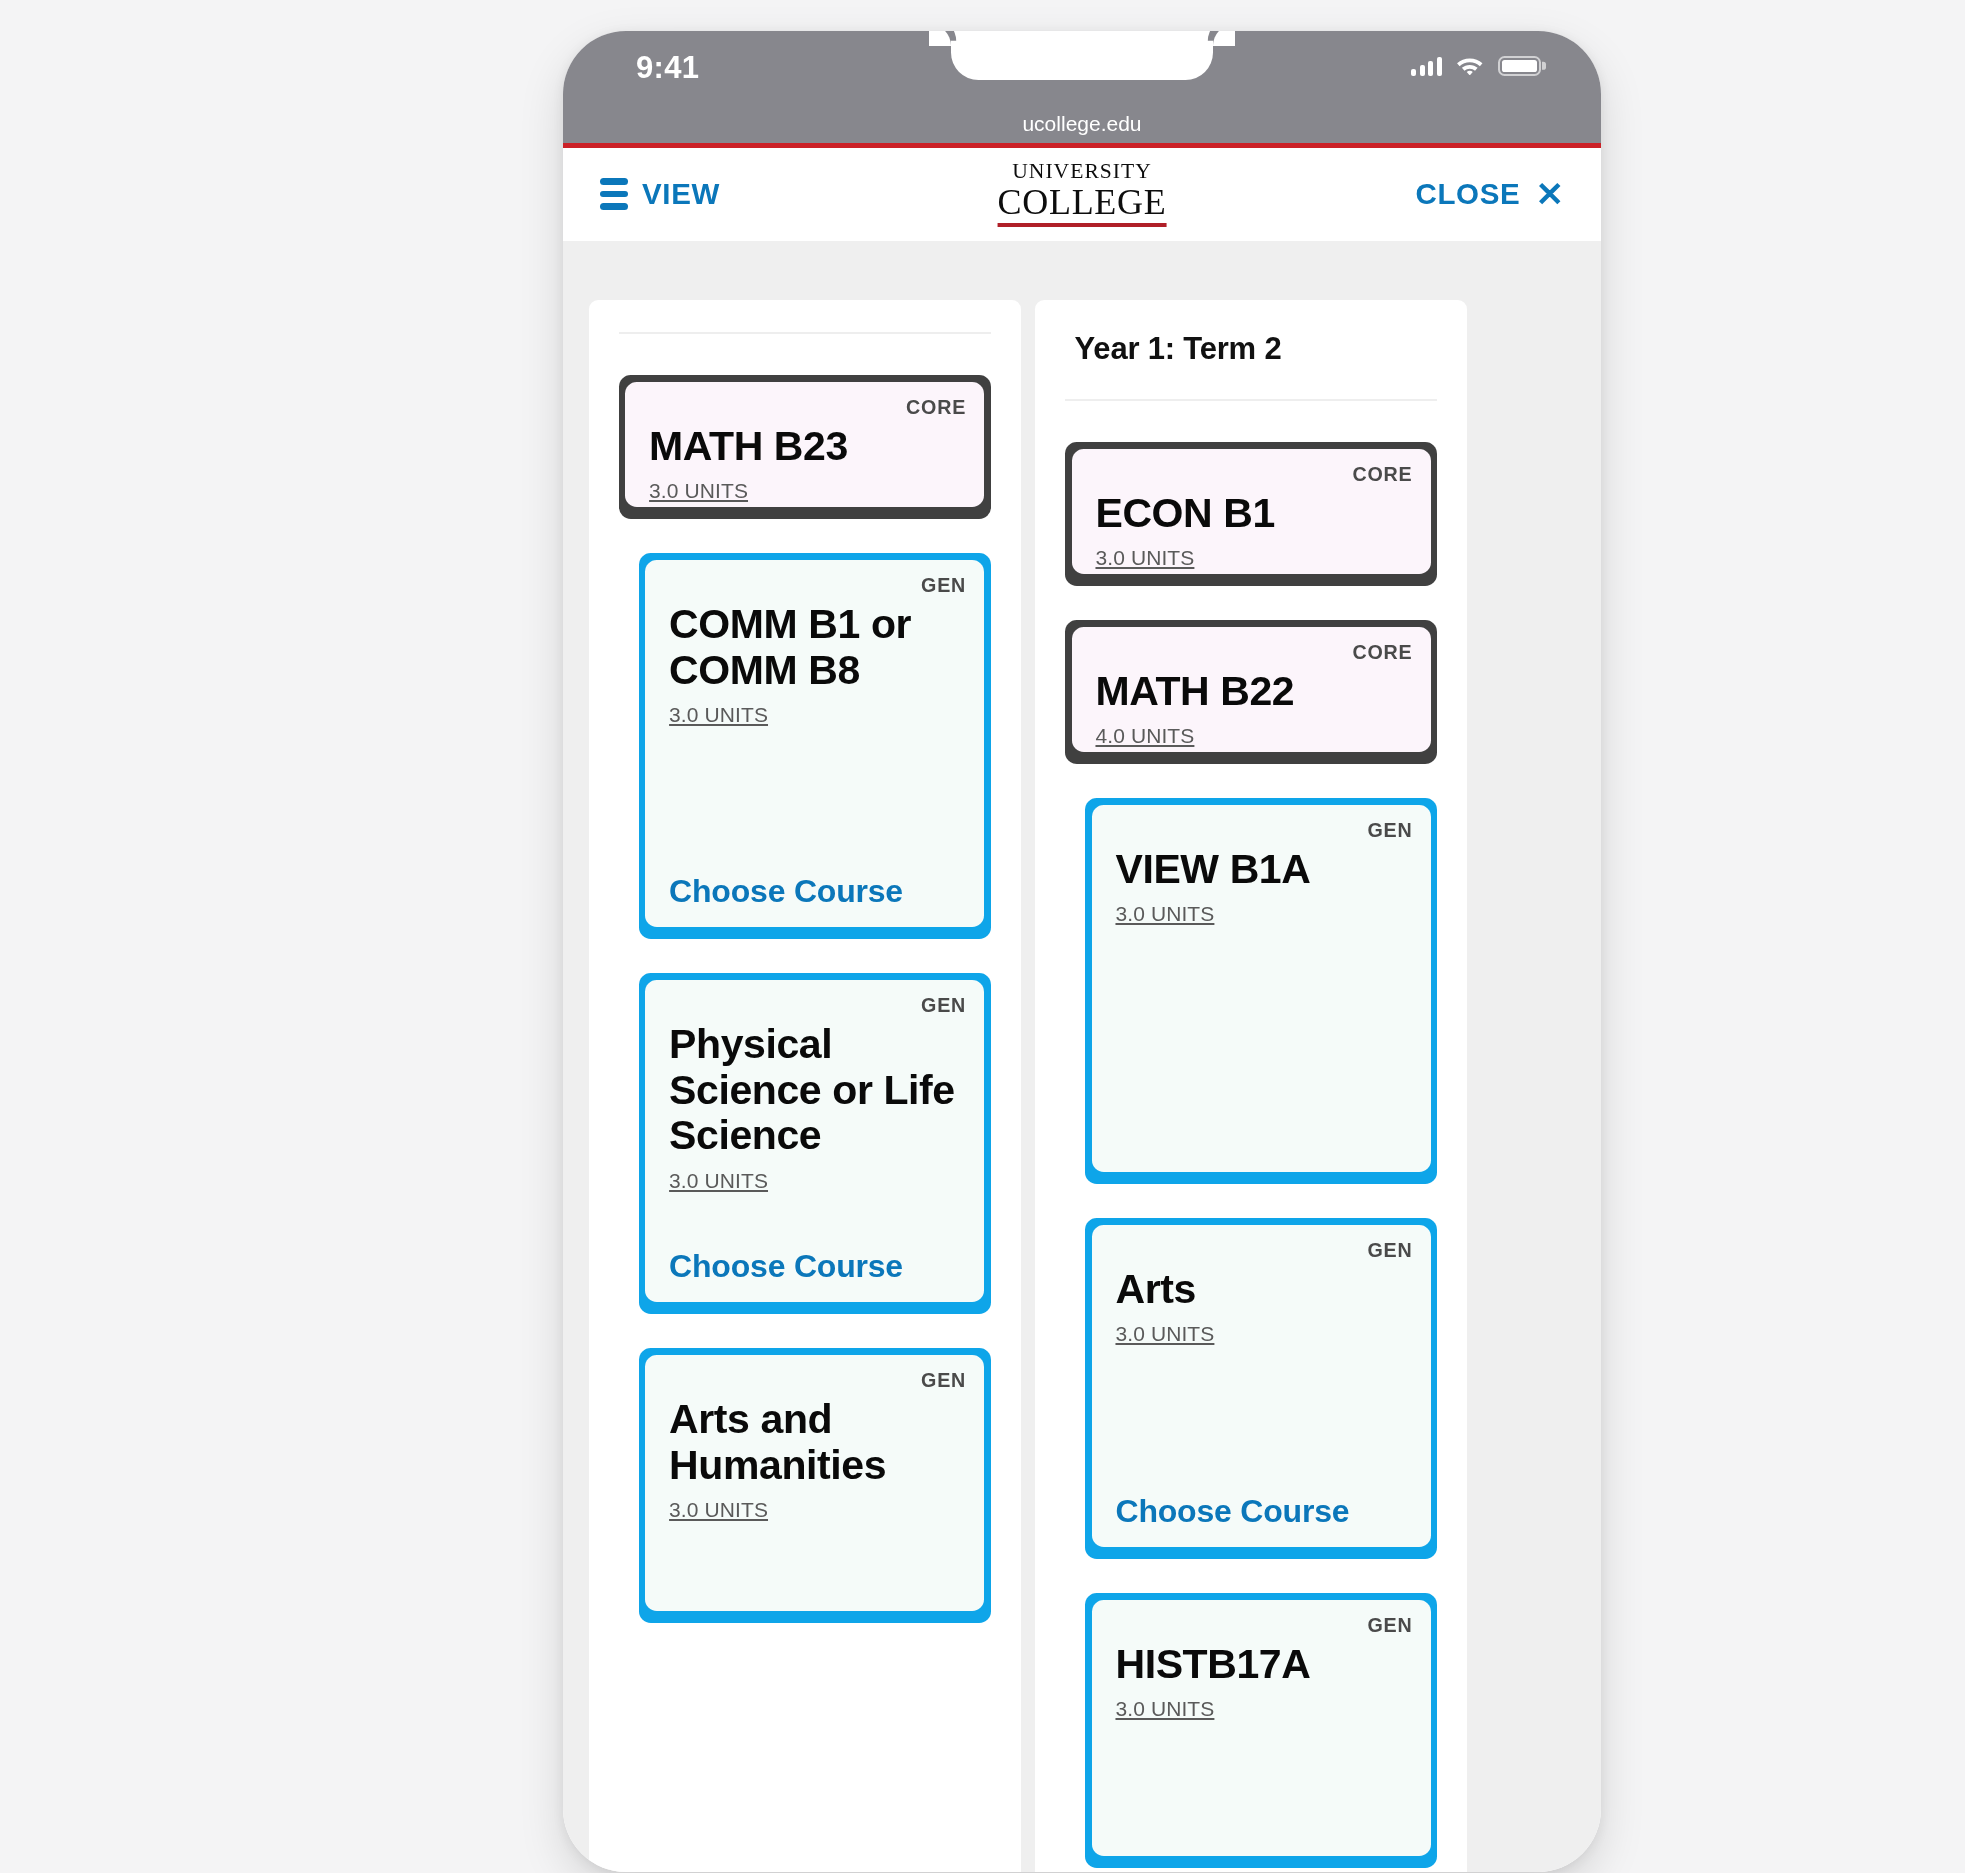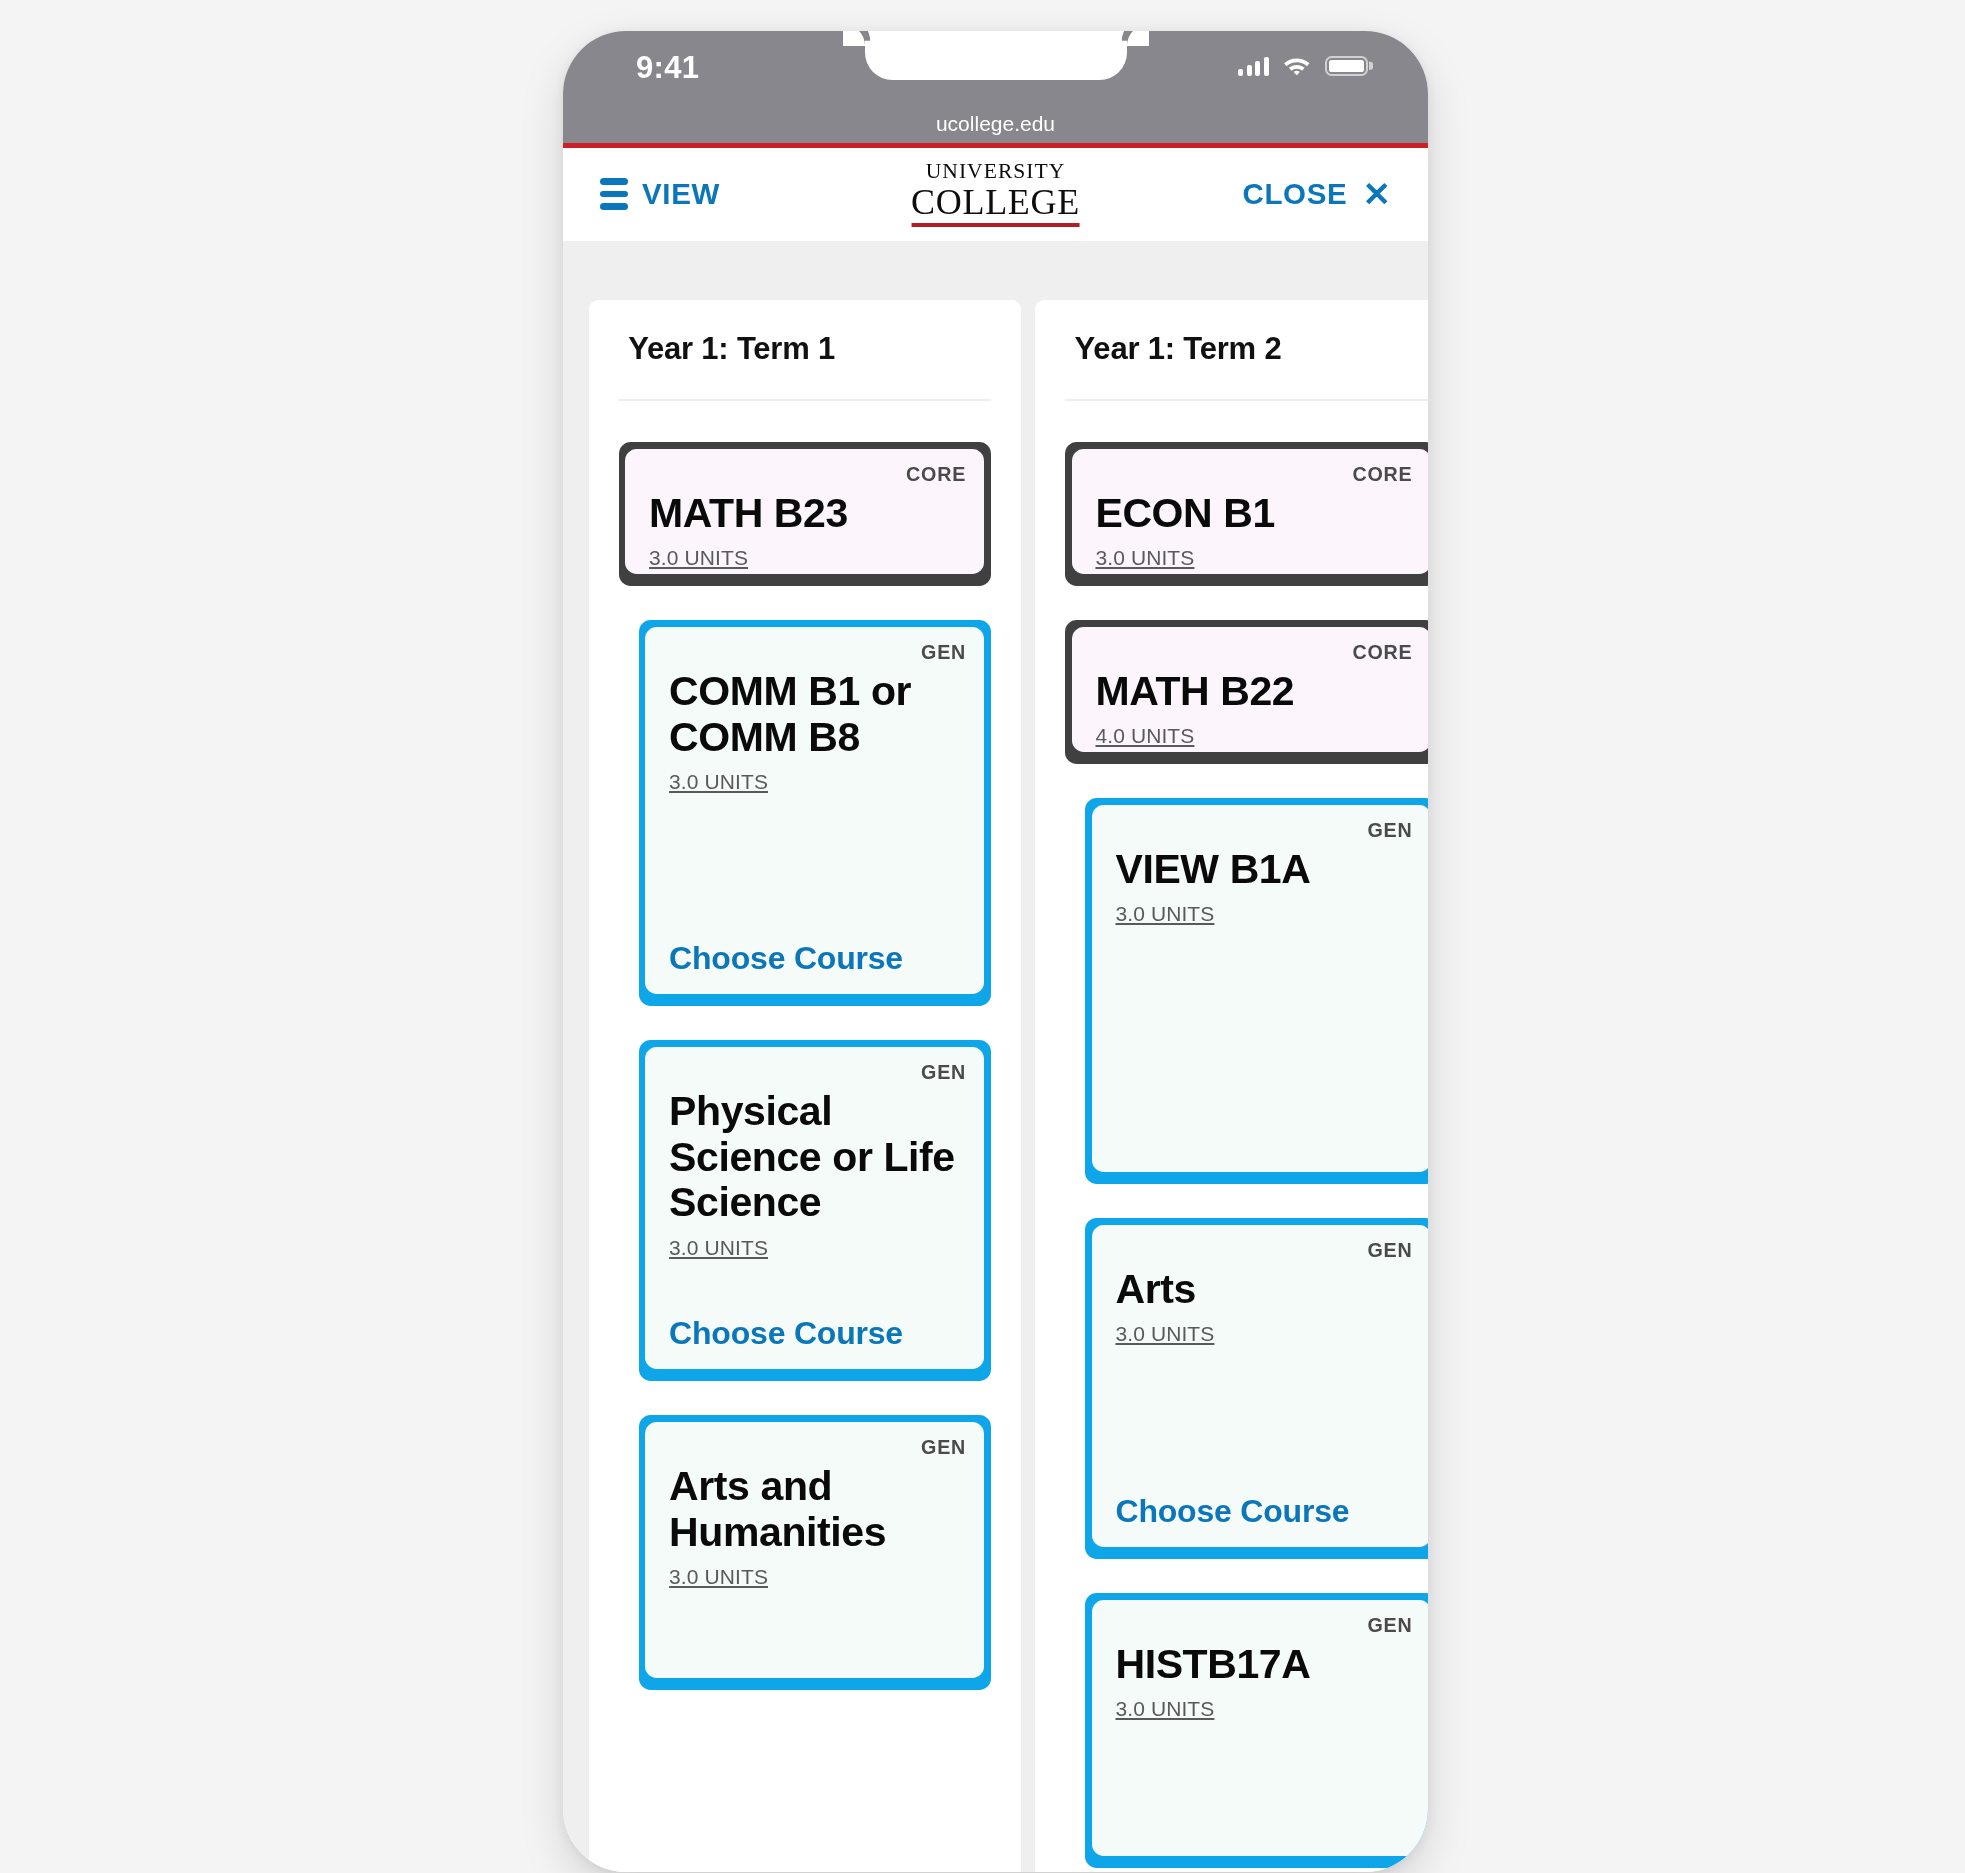--- a/index.html
+++ b/index.html
@@ -10,21 +10,21 @@
     background: #f4f4f5;
     font-family: "Liberation Sans", sans-serif;
     overflow: hidden;
   }
 
   
   #phone-frame {
     position: absolute;
     left: 563px;
     top: 31px;
-    width: 865px;
+    width: 1038px;
     height: 1841px;
     background: #ffffff;
     border-radius: 63px;
     box-shadow: 0 17px 46px rgba(0,0,0,0.13), 0 2.6px 11.8px rgba(0,0,0,0.07);
     overflow: hidden;
   }
 
   
   #browser-chrome {
     position: absolute;
@@ -345,21 +345,20 @@
     </div>
 
     <div id="close-button">
       <span id="close-label">CLOSE</span>
       <span id="close-icon">✕</span>
     </div>
   </div>
 
   <div id="board">
       <div class="term-column">
-        <div class="term-title">Year 1: Term 1</div>
         <div class="term-divider"></div>
         <div class="cards">
           <div class="card core" style="height: 144px;">
             <div class="card-inner">
               <div class="card-badge">CORE</div>
               <div class="card-title">MATH B23</div>
               <div class="card-units">3.0 UNITS</div>
             </div>
           </div>
           <div class="card gen" style="height: 386px;">

